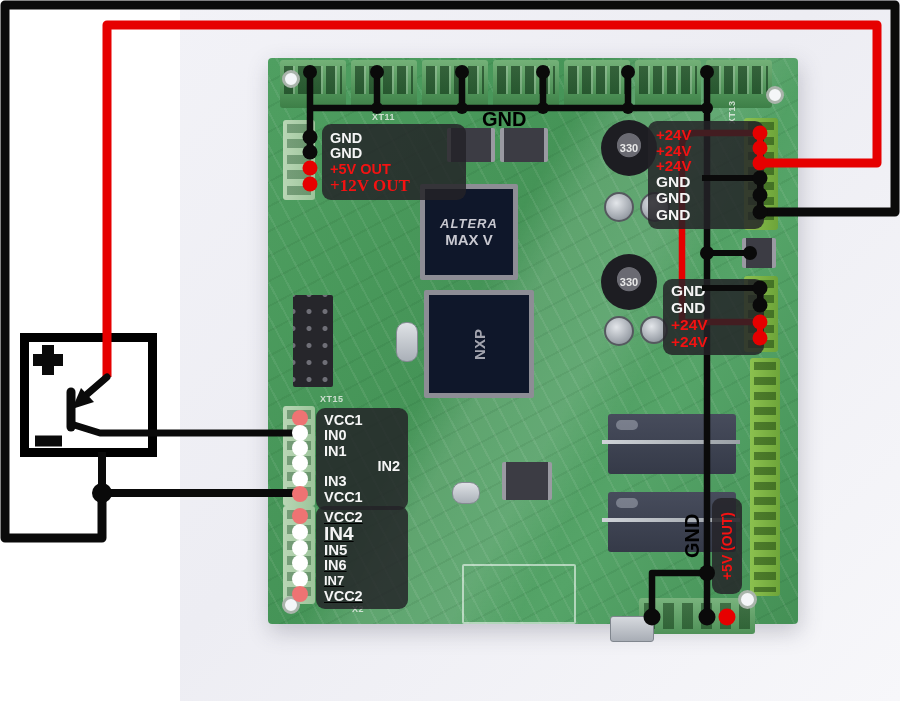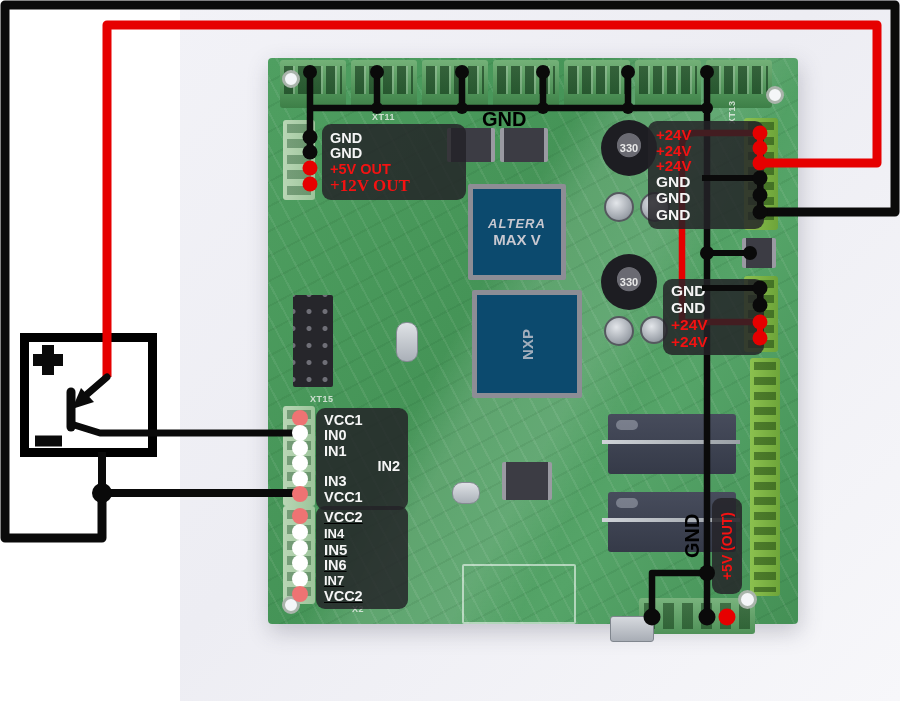--- a/index.html
+++ b/index.html
@@ -23,22 +23,22 @@
        background:repeating-linear-gradient(90deg, rgba(15,50,22,.6) 0 9px, rgba(190,210,190,.35) 9px 11px, transparent 11px 14px);}
   .lconn{position:absolute;background:linear-gradient(90deg,#b9d6b5,#9cc49a);border-radius:3px;}
   .lconn .slots{position:absolute;inset:4px;
        background:repeating-linear-gradient(180deg, rgba(40,90,50,.45) 0 9px, transparent 9px 15.4px);}
   .rhead{position:absolute;background:linear-gradient(90deg,#8cc14f,#6da439);border-radius:3px;}
   .rhead .slots{position:absolute;inset:4px;
        background:repeating-linear-gradient(180deg, rgba(30,70,18,.55) 0 8px, transparent 8px 15px);}
   .bconn{position:absolute;background:linear-gradient(#79b37d,#4f9158);border-radius:3px;}
   .bconn .slots{position:absolute;inset:5px;
        background:repeating-linear-gradient(90deg, rgba(20,60,25,.55) 0 11px, transparent 11px 19px);}
-  .chip{position:absolute;background:#0c4a6e;border:5px solid #8d8d95;border-radius:2px;
-        color:#c8c8d0;display:flex;flex-direction:column;align-items:center;justify-content:center;margin-left:48px;}
+  .chip{position:absolute;background:#0f172a;border:5px solid #8d8d95;border-radius:2px;
+        color:#c8c8d0;display:flex;flex-direction:column;align-items:center;justify-content:center;}
   .chip .t1{font-size:13px;font-weight:bold;font-style:italic;letter-spacing:1px;}
   .chip .t2{font-size:15px;font-weight:bold;}
   .soic{position:absolute;background:#3c3c44;border-left:4px solid #9a9aa2;border-right:4px solid #9a9aa2;border-radius:2px;}
   .toroid{position:absolute;border-radius:50%;background:radial-gradient(circle at 50% 45%, #6a6a72 0 28%, #1d1d22 30% 100%);
         display:flex;align-items:center;justify-content:center;color:#e8e8e8;font-size:11px;font-weight:bold;}
   .cap{position:absolute;border-radius:50%;background:radial-gradient(circle at 40% 35%, #e3e6ea, #9aa0a8 70%, #70767e);border:2px solid #55595f;}
   .relay{position:absolute;background:linear-gradient(#474c5c,#353a48);border-radius:3px;}
   .relay .strap{position:absolute;left:-6px;right:-4px;top:26px;height:4px;background:linear-gradient(90deg,#cfd3d8,#9aa0a6);}
   .relay .logo{position:absolute;left:8px;top:6px;width:22px;height:10px;border-radius:5px;background:rgba(220,225,235,.35);}
   .idc{position:absolute;background:#26262b;border-radius:2px;
@@ -154,21 +154,21 @@
   <div class="soic" style="left:742px;top:238px;width:26px;height:30px;"></div>
   <div class="musb" style="left:610px;top:616px;width:42px;height:24px;"></div>
   <div class="wbox" style="left:462px;top:564px;width:110px;height:56px;"></div>
   <div class="hole" style="left:282px;top:70px;width:12px;height:12px;"></div>
   <div class="hole" style="left:766px;top:86px;width:12px;height:12px;"></div>
   <div class="hole" style="left:738px;top:590px;width:13px;height:13px;"></div>
   <div class="hole" style="left:282px;top:596px;width:12px;height:12px;"></div>
 
   <div class="silk" style="left:372px;top:112px;">XT11</div>
   <div class="silk vert" style="left:727px;top:94px;height:30px;">XT13</div>
-  <div class="silk" style="left:310px;top:394px;">XT15</div>
+  <div class="silk" style="left:320px;top:394px;">XT15</div>
   <div class="silk" style="left:352px;top:604px;">X2</div>
 
   <div style="position:absolute;left:20px;top:333px;width:137px;height:124px;border:9px solid #000;background:#fff;box-sizing:border-box;"></div>
 
   <svg width="900" height="701" viewBox="0 0 900 701">
 
     <g>
       <path d="M102 493 L102 538 L5 538 L5 5 L895 5 L895 212 L760 212" fill="none" stroke="#0a0a0a" stroke-width="9" stroke-linejoin="round"></path>
     </g>
 
@@ -237,21 +237,21 @@
     <div class="lbl w" style="font-size:14.5px;line-height:15.3px;">VCC1</div>
     <div class="lbl w" style="font-size:14.5px;line-height:15.3px;">IN0</div>
     <div class="lbl w" style="font-size:14.5px;line-height:15.3px;">IN1</div>
     <div class="lbl w" style="font-size:14.5px;line-height:15.3px;text-align:right;">IN2</div>
     <div class="lbl w" style="font-size:14.5px;line-height:15.3px;">IN3</div>
     <div class="lbl w" style="font-size:14.5px;line-height:15.3px;">VCC1</div>
   </div>
 
   <div class="abox" style="left:316px;top:506px;width:76px;height:95px;text-decoration:underline;">
     <div class="lbl w" style="font-size:14.5px;line-height:15.8px;">VCC2</div>
-    <div class="lbl w" style="font-size:13px;line-height:15.8px;">IN4</div>
+    <div class="lbl w" style="font-size:19px;line-height:15.8px;">IN4</div>
     <div class="lbl w" style="font-size:15px;line-height:15.8px;">IN5</div>
     <div class="lbl w" style="font-size:14.5px;line-height:15.8px;">IN6</div>
     <div class="lbl w" style="font-size:13px;line-height:15.8px;">IN7</div>
     <div class="lbl w" style="font-size:14.5px;line-height:15.8px;">VCC2</div>
   </div>
 
   <div class="abox" style="left:712px;top:498px;width:14px;height:88px;align-items:center;">
     <div class="vtext lbl r" style="font-size:14px;">+5V (OUT)</div>
   </div>
 

